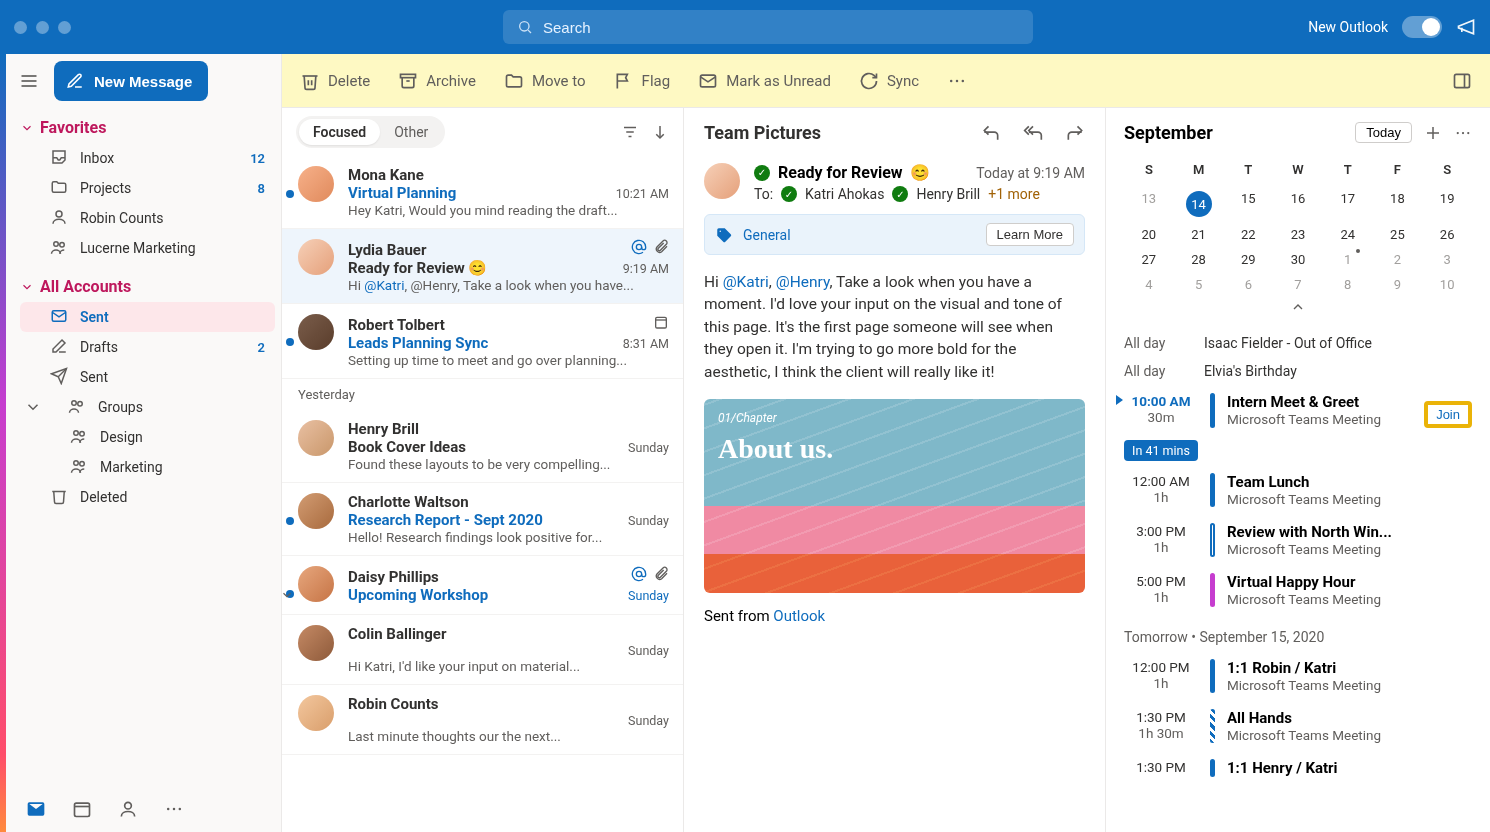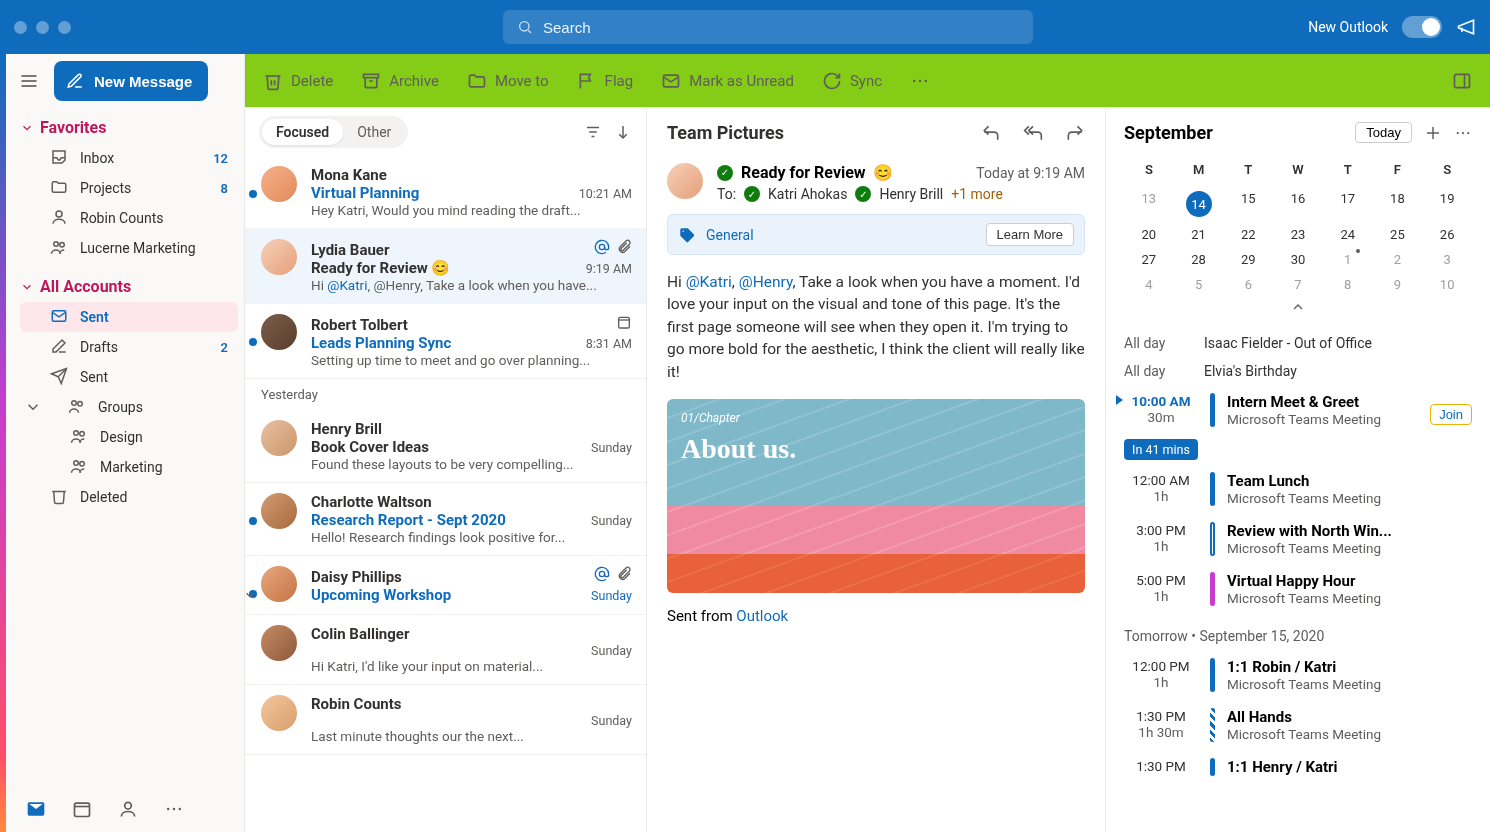--- a/index.html
+++ b/index.html
@@ -17,40 +17,40 @@
   .titlebar-right { margin-left: auto; display: flex; align-items: center; gap: 14px; font-size: 14px; }
   .toggle { width: 40px; height: 22px; background: rgba(255,255,255,.35); border-radius: 20px; position: relative; }
   .toggle::after { content:""; position:absolute; right:2px; top:2px; width:18px; height:18px; background:#fff; border-radius:50%; }
   .titlebar-right svg { opacity:.95; }
 
   
   .main { flex: 1; display: flex; min-height: 0; }
   .gradient-strip { width: 6px; background: linear-gradient(#0f6cbd 0%, #c63dcf 45%, #ff4d6a 90%, #ff8a3d 100%); }
 
   
-  .sidebar { width: 239px; background: #faf9f8; display: flex; flex-direction: column; border-right: 1px solid #ebe9e8; }
+  .sidebar { width: 276px; background: #faf9f8; display: flex; flex-direction: column; border-right: 1px solid #ebe9e8; }
   .top-actions { height: 54px; display: flex; align-items: center; padding: 0 10px 0 8px; gap: 10px; }
   .hamburger { width: 30px; height: 30px; display:flex; align-items:center; justify-content:center; color:#605e5c; border-radius:6px; cursor:pointer;}
   .new-msg-btn { background:#0f6cbd; color:#fff; border:none; border-radius:8px; height:40px; padding:0 16px 0 12px; display:flex; align-items:center; gap:10px; font-size:15px; font-weight:600; cursor:pointer;}
   .side-section { padding: 4px 6px 4px 14px; }
   .side-header { display:flex; align-items:center; gap:6px; font-weight:700; font-size:16px; color:#be185d; padding:6px 0 6px 0; cursor:pointer;}
   .chev { width:14px; }
   .side-item { display:flex; align-items:center; gap:12px; height:30px; padding-left:30px; padding-right:10px; color:#323130; font-size:14px; border-radius:6px; cursor:pointer;}
   .side-item.indent { padding-left:50px; }
   .side-item .count { margin-left:auto; color:#0f6cbd; font-weight:600; font-size:13px;}
   .side-item.active { background:#fde7ea; color:#0f6cbd; font-weight:600;}
   .side-item svg { width:18px; height:18px; flex:0 0 18px; color:#605e5c;}
   .side-item.active svg { color:#0f6cbd;}
   .sidebar-footer { margin-top:auto; height:46px; display:flex; align-items:center; gap:26px; padding:0 20px; color:#605e5c;}
   .sidebar-footer svg{width:20px;height:20px;}
   .sidebar-footer .active-foot{ color:#0f6cbd; }
 
   
   .content { flex:1; display:flex; flex-direction:column; min-width:0;}
-  .toolbar { height:54px; display:flex; align-items:center; gap:28px; padding:0 18px; background:#84cc16; border-bottom:1px solid #ebe9e8;}
+  .toolbar { height:54px; display:flex; align-items:center; gap:28px; padding:0 18px; background:#fef9c3; border-bottom:1px solid #ebe9e8;}
   .toolbar .tbtn{ display:flex; align-items:center; gap:8px; color:#605e5c; font-size:15px; cursor:pointer;}
   .toolbar .tbtn svg{width:20px;height:20px;}
   .toolbar .collapse { margin-left:auto; }
 
   .columns { flex:1; display:flex; min-height:0;}
   .maillist { width: 402px; background:#fff; display:flex; flex-direction:column; border-right:1px solid #ebe9e8;}
   .listheader { height:48px; display:flex; align-items:center; padding:0 14px; gap:8px;}
   .seg { background:#f3f2f1; border-radius:20px; padding:3px; display:flex;}
   .segbtn { padding:5px 14px; border-radius:20px; font-size:14px; color:#605e5c; cursor:pointer;}
   .segbtn.active{ background:#fff; color:#323130; font-weight:600; box-shadow:0 1px 2px rgba(0,0,0,.08);}
@@ -132,21 +132,21 @@
   .event .when{ width:74px; text-align:center; font-size:13.5px; color:#323130;}
   .event .when.blue{color:#0f6cbd; font-weight:700;}
   .event .when .dur{ display:block; color:#605e5c; font-weight:400;}
   .ebar{ width:5px; border-radius:3px; background:#0f6cbd;}
   .ebar.outline{ background:#fff; border:2px solid #0f6cbd; width:5px;}
   .ebar.purple{ background:#c63dcf;}
   .ebar.hatched{ background: repeating-linear-gradient(45deg,#0f6cbd 0 3px,#fff 3px 6px);}
   .event .einfo{flex:1; min-width:0;}
   .event .etitle{ font-weight:700; font-size:15px; white-space:nowrap; overflow:hidden; text-overflow:ellipsis;}
   .event .eloc{ color:#605e5c; font-size:13.5px;}
-  .event .joinbtn{ align-self:center; border:1px solid #eab308; color:#0f6cbd; background:#fff; border-radius:4px; padding:2px 8px; font-size:13px; cursor:pointer;margin-top:8px;}
+  .event .joinbtn{ align-self:center; border:4px solid #eab308; color:#0f6cbd; background:#fff; border-radius:4px; padding:2px 8px; font-size:13px; cursor:pointer;margin-top:8px;}
   .now{ position:relative; padding-left:18px;}
   .now::before{content:"";position:absolute;left:10px;top:10px;width:0;height:0;border-top:5px solid transparent;border-bottom:5px solid transparent;border-left:7px solid #0f6cbd;}
   .badge-soon{ display:inline-block; background:#0f6cbd; color:#fff; border-radius:4px; padding:3px 8px; font-size:12.5px; margin:4px 0 4px 18px;}
   .tomorrow-label{ padding:14px 18px 6px 18px; color:#605e5c; font-size:14px;}
 
   
   .av1{ background:linear-gradient(135deg,#f7b18a,#e08a5c);} 
   .av2{ background:linear-gradient(135deg,#f6d0b8,#e5a07a);} 
   .av3{ background:linear-gradient(135deg,#7a5d4b,#5a3d2b);} 
   .av4{ background:linear-gradient(135deg,#e9c0a3,#c9976a);} 

